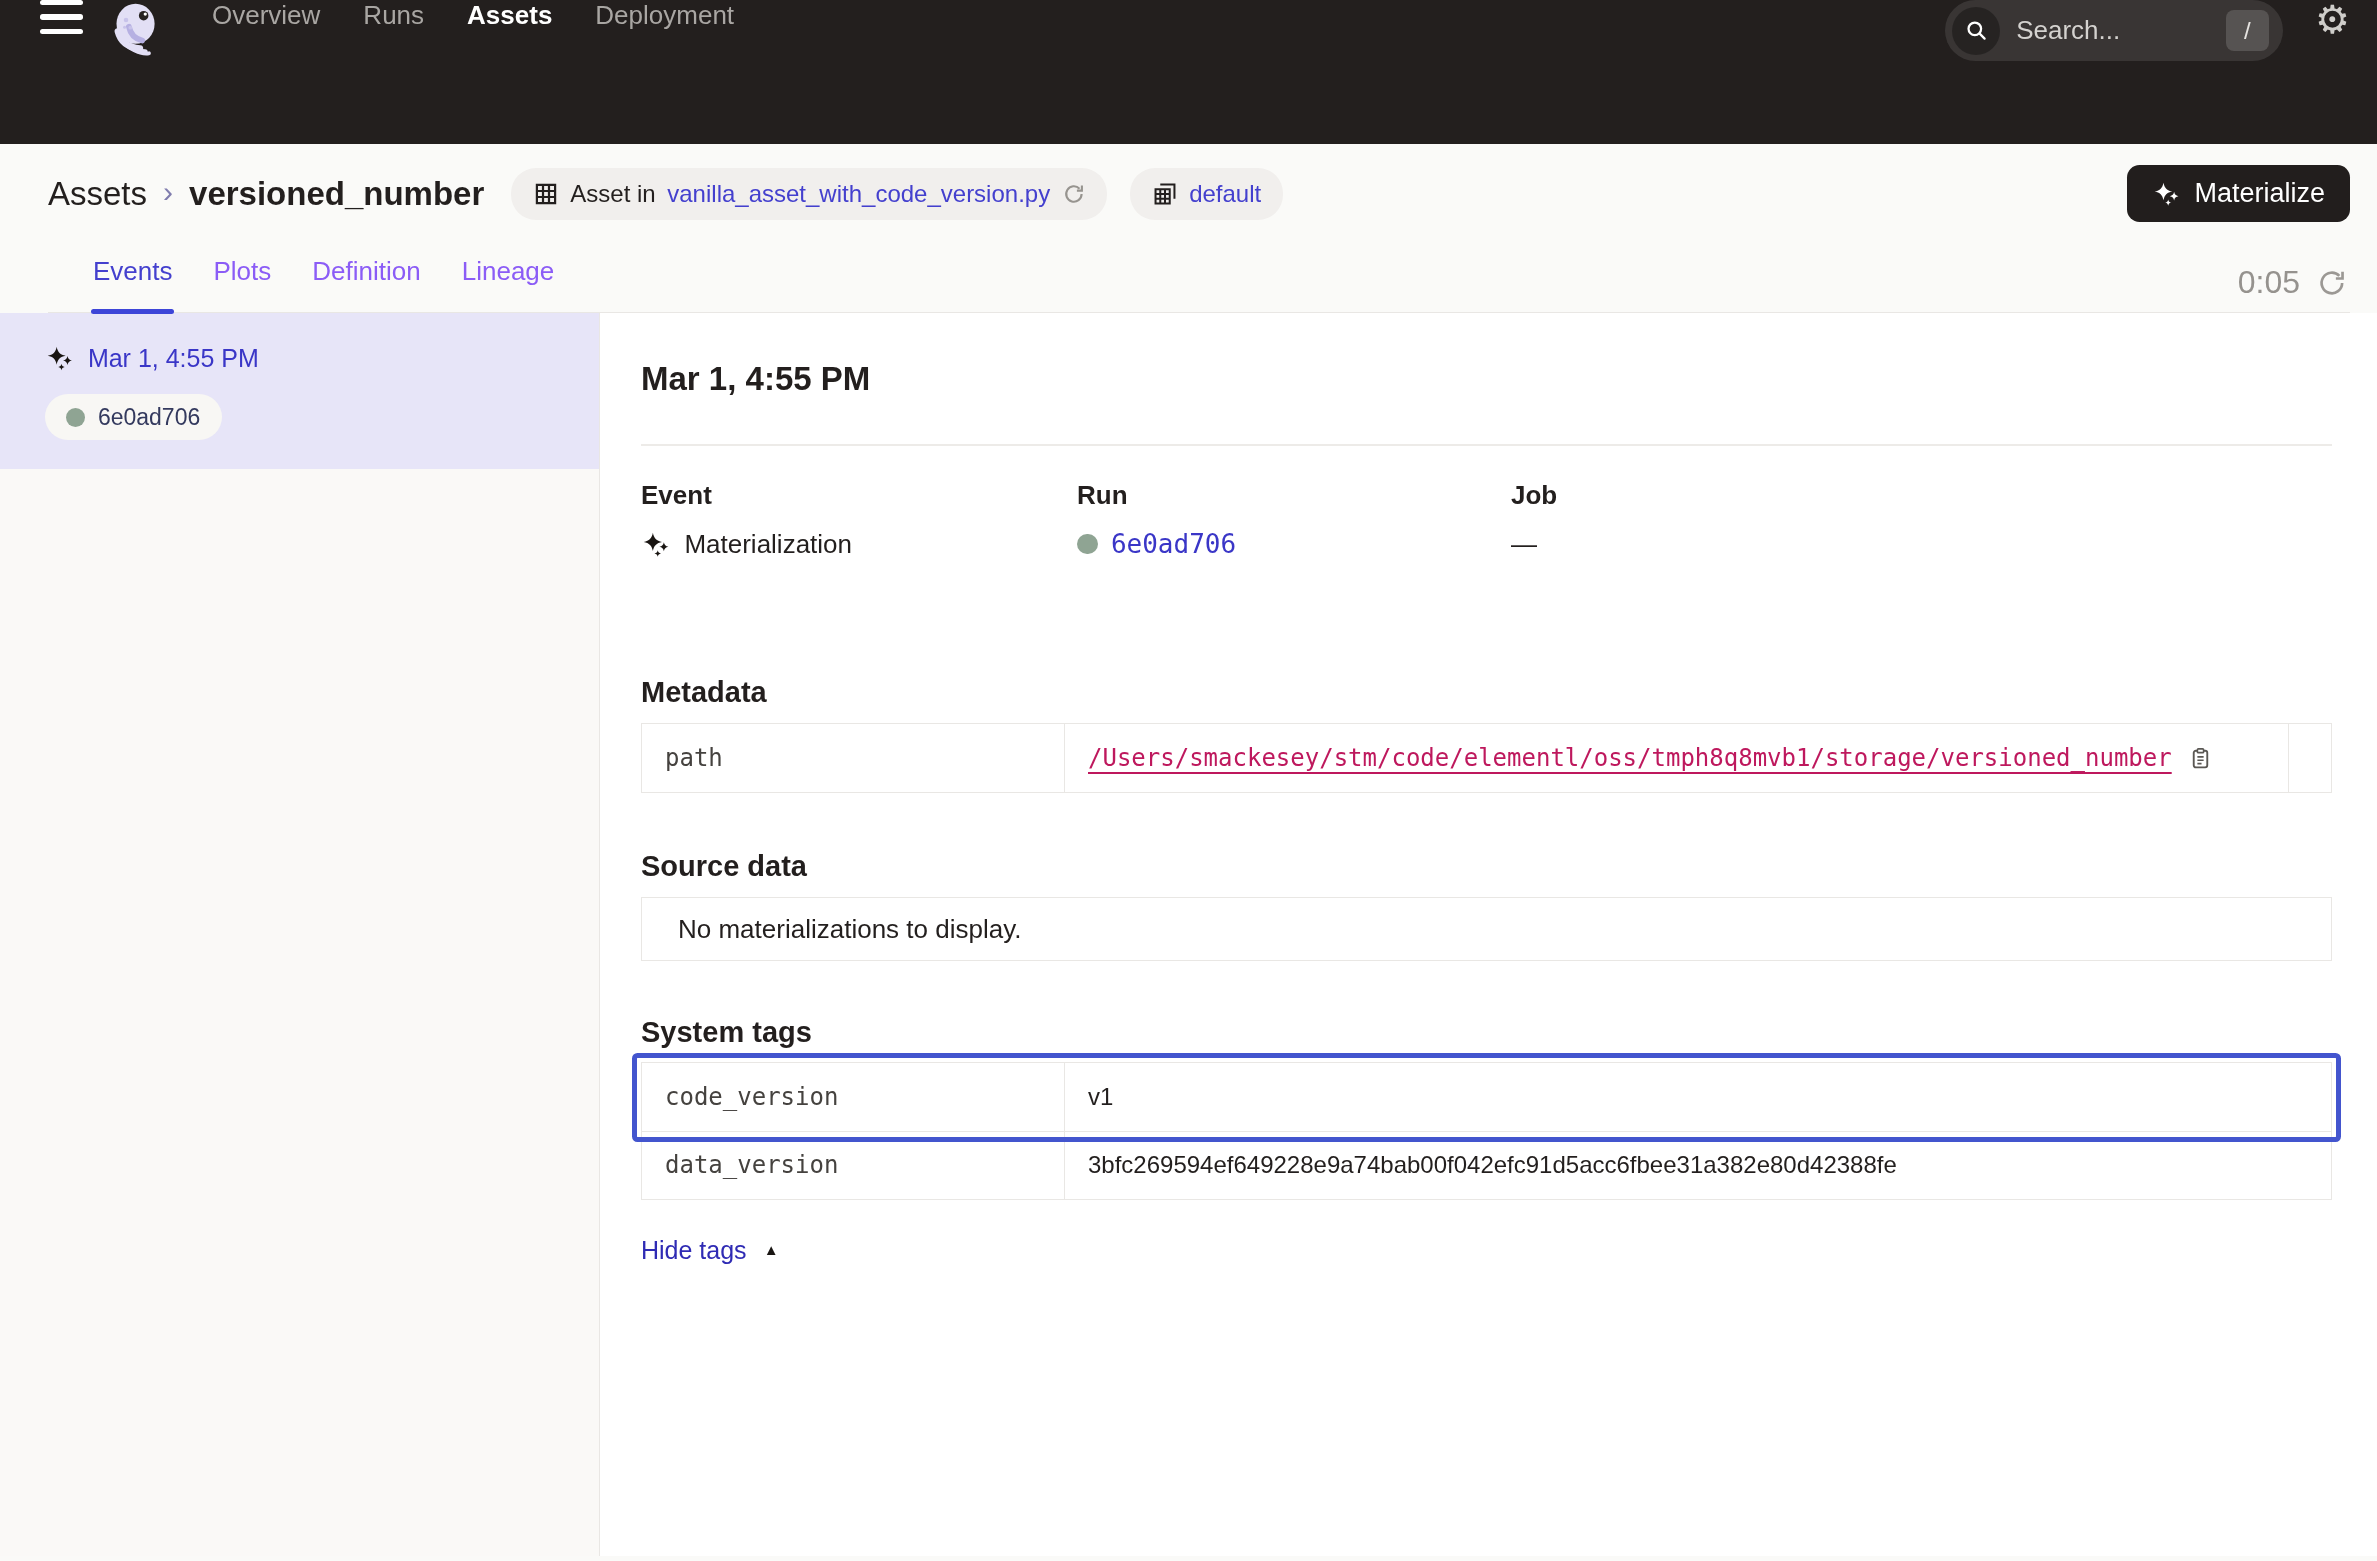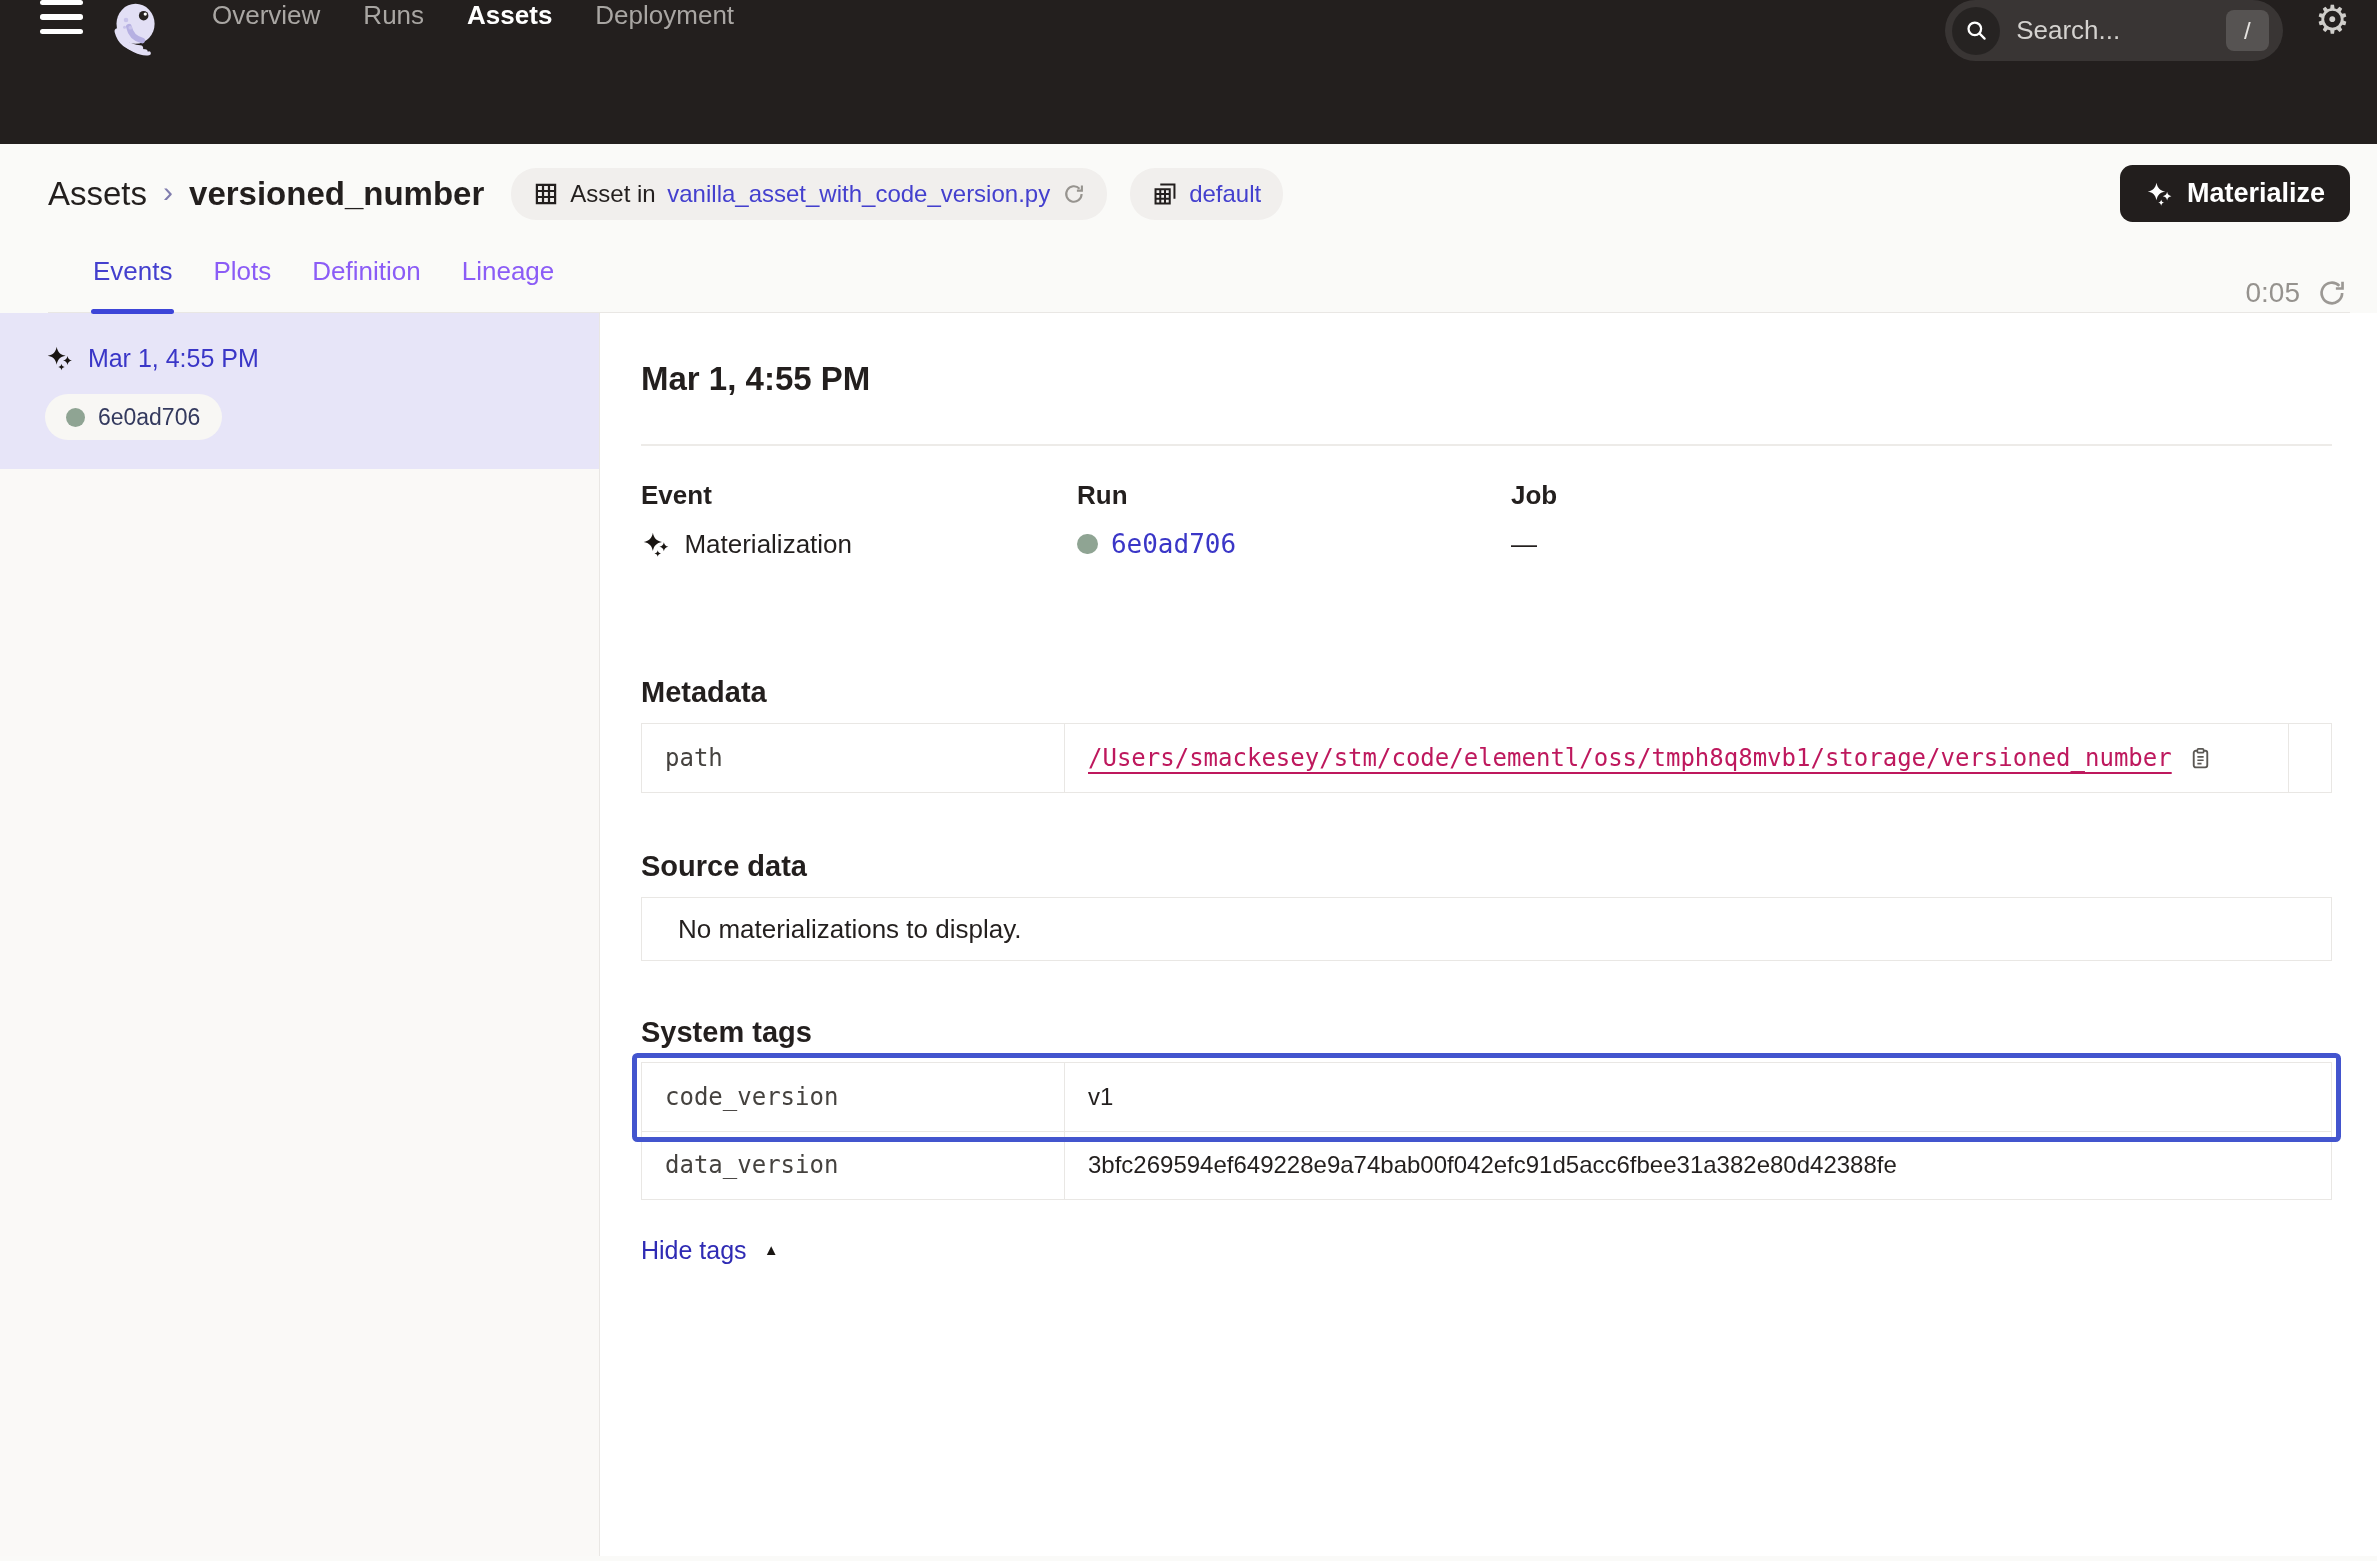--- a/index.html
+++ b/index.html
@@ -44,27 +44,27 @@
   .page-header{position:relative;padding:21.4px 27px 0 48px}
   .crumb-row{display:flex;align-items:center}
   .breadcrumb{display:flex;align-items:center;gap:16px;font-size:33px}
   .crumb-sep{color:#807DAE;font-size:30px;transform:translateY(-1.8px)}
   .crumb-current{font-weight:700}
   .pill{display:inline-flex;align-items:center;gap:11.6px;background:#F1EFED;border-radius:25px;height:52px;padding:0 21.4px;font-size:24px}
   .pill.asset-pill{margin-left:27px}
   .pill.group-pill{margin-left:23px}
   .pill a,.pill .pill-link{color:var(--accent);text-decoration:none;cursor:pointer}
   .pill-refresh{color:#97948F;display:flex;cursor:pointer}
-  .materialize{margin-left:auto;background:#221E1D;color:#fff;height:57px;border:0;border-radius:12.5px;display:inline-flex;align-items:center;gap:13.4px;padding:0 25px;font-size:27px;font-weight:700;font-family:inherit;cursor:pointer}
+  .materialize{margin-left:auto;background:#221E1D;color:#fff;height:57px;border:0;border-radius:12.5px;display:inline-flex;align-items:center;gap:13.4px;padding:0 25px;font-size:27px;font-weight:400;font-family:inherit;cursor:pointer}
   .tabs-row{display:flex;align-items:flex-end;margin-top:34px;border-bottom:1.8px solid var(--border);padding-left:45px}
   .tabs{display:flex;gap:41px;font-size:26px}
   .tab{padding-bottom:25px;position:relative;color:#8b5cf6;cursor:pointer}
   .tab.active{color:var(--accent);font-weight:500}
   .tab.active::after{content:"";position:absolute;left:-1.8px;right:-1.8px;bottom:-1.8px;height:5.4px;background:#3D45D8;border-radius:2.7px}
-  .auto-refresh{position:absolute;right:29px;bottom:4px;display:flex;align-items:center;gap:16px;color:var(--muted);font-size:28px}
+  .auto-refresh{position:absolute;right:29px;bottom:12px;display:flex;align-items:center;gap:16px;color:var(--muted);font-size:32px}
   .auto-refresh .refresh-btn{color:#9B9894;display:flex;cursor:pointer}
 
   
   .content{display:flex;height:1243px}
   .sidebar{width:600px;flex:0 0 auto;background:var(--sidebar-bg);border-right:1.8px solid var(--border)}
   .event-item{padding:30px 21.4px 29px 45px;cursor:pointer}
   .event-item.selected{background:var(--selected-bg)}
   .event-ts{display:flex;align-items:center;gap:13.4px;color:#3A36C7;font-size:25px}
   .event-ts .sparkle{color:#191512}
   .run-pill{margin-top:21.4px;display:inline-flex;align-items:center;gap:12.5px;background:#F8F7F4;border-radius:27px;height:46px;padding:0 21.4px;font-size:23px;color:#343A5E;cursor:pointer}

